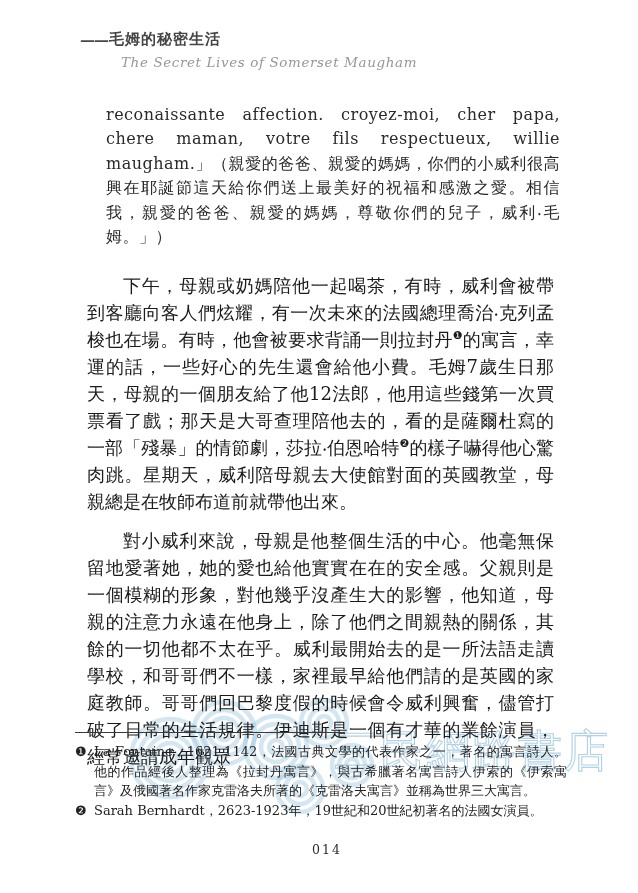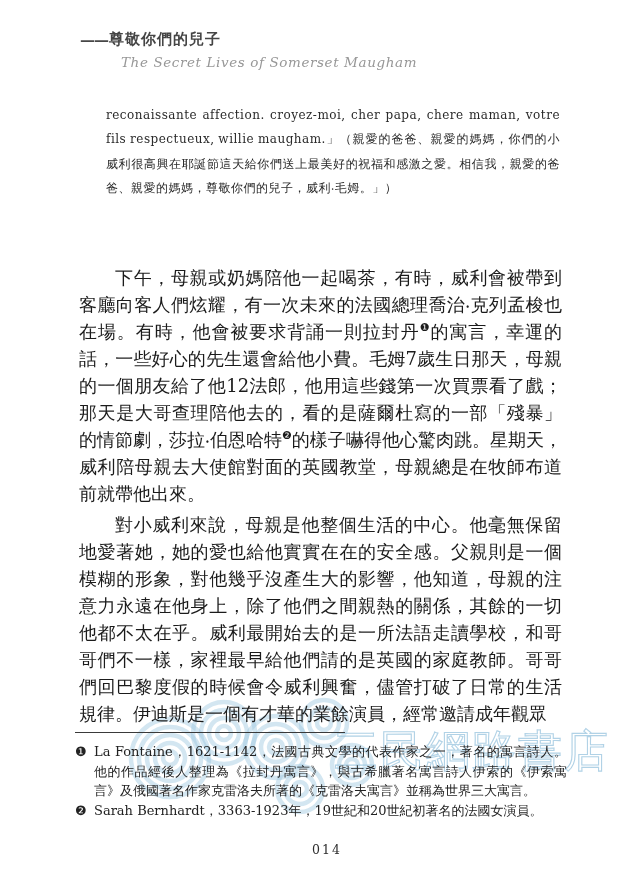--- a/index.html
+++ b/index.html
@@ -59,39 +59,39 @@
     color: #979797;
     font-family: "DejaVu Serif", serif;
     margin-left: 43px;
   }
   .quote {
     position: absolute;
     left: 106px;
     top: 103px;
     width: 454px;
     z-index: 1;
-    font-size: 12px;
+    font-size: 16px;
     line-height: 24.4px;
     letter-spacing: 0.5px;
     word-spacing: -1px;
     text-align: justify;
     color: #2a2a2a;
   }
   .body-text {
     position: absolute;
     left: 75px;
     top: 260px;
     width: 491px;
     z-index: 1;
     font-size: 18px;
     line-height: 27px;
     text-align: justify;
     color: #1b1b1b;
   }
-  .body-text p { margin: 4px; text-indent: 2em; }
+  .body-text p { margin: 12px; text-indent: 2em; }
   .body-text sup { font-size: 11px; line-height: 0; vertical-align: super; }
   .footnotes {
     position: absolute;
     left: 75px;
     top: 732px;
     width: 492px;
     z-index: 1;
     font-size: 13px;
     line-height: 19.5px;
     color: #222222;
@@ -158,39 +158,39 @@
           <circle cx="352" cy="765" r="13"></circle>
           <circle cx="352" cy="765" r="20"></circle>
       </g>
     </g>
     <text x="334" y="766" font-size="44" letter-spacing="2" fill="#ffffff" fill-opacity="0.25" stroke-opacity="0.8" stroke-width="1.1" font-family="DejaVu Serif, serif" stroke="#9ec7e0">三民網路書店</text>
   </svg>
 
   <header class="header">
     <div class="title-row">
       <span class="title-dash">——</span>
-      <span class="subtitle-zh">尊敬你們的兒子</span>
+      <span class="subtitle-zh">毛姆的秘密生活</span>
     </div>
     <div class="subtitle-en">The Secret Lives of Somerset Maugham</div>
   </header>
 
   <div class="quote">reconaissante affection. croyez-moi, cher papa, chere maman, votre fils respectueux, willie maugham.」（親愛的爸爸、親愛的媽媽，你們的小威利很高興在耶誕節這天給你們送上最美好的祝福和感激之愛。相信我，親愛的爸爸、親愛的媽媽，尊敬你們的兒子，威利‧毛姆。」）</div>
 
   <div class="body-text">
     <p>下午，母親或奶媽陪他一起喝茶，有時，威利會被帶到客廳向客人們炫耀，有一次未來的法國總理喬治‧克列孟梭也在場。有時，他會被要求背誦一則拉封丹<sup>❶</sup>的寓言，幸運的話，一些好心的先生還會給他小費。毛姆7歲生日那天，母親的一個朋友給了他12法郎，他用這些錢第一次買票看了戲；那天是大哥查理陪他去的，看的是薩爾杜寫的一部「殘暴」的情節劇，莎拉‧伯恩哈特<sup>❷</sup>的樣子嚇得他心驚肉跳。星期天，威利陪母親去大使館對面的英國教堂，母親總是在牧師布道前就帶他出來。</p>
     <p>對小威利來說，母親是他整個生活的中心。他毫無保留地愛著她，她的愛也給他實實在在的安全感。父親則是一個模糊的形象，對他幾乎沒產生大的影響，他知道，母親的注意力永遠在他身上，除了他們之間親熱的關係，其餘的一切他都不太在乎。威利最開始去的是一所法語走讀學校，和哥哥們不一樣，家裡最早給他們請的是英國的家庭教師。哥哥們回巴黎度假的時候會令威利興奮，儘管打破了日常的生活規律。伊迪斯是一個有才華的業餘演員，經常邀請成年觀眾</p>
   </div>
 
   <div class="footnotes">
     <div class="fn-divider"></div>
     <div class="footnote">
       <span class="fn-marker">❶</span>
       <span class="fn-text">La Fontaine，1621-1142，法國古典文學的代表作家之一，著名的寓言詩人。他的作品經後人整理為《拉封丹寓言》，與古希臘著名寓言詩人伊索的《伊索寓言》及俄國著名作家克雷洛夫所著的《克雷洛夫寓言》並稱為世界三大寓言。</span>
     </div>
     <div class="footnote">
       <span class="fn-marker">❷</span>
-      <span class="fn-text">Sarah Bernhardt，3363-1923年，19世紀和20世紀初著名的法國女演員。</span>
+      <span class="fn-text">Sarah Bernhardt，2623-1923年，19世紀和20世紀初著名的法國女演員。</span>
     </div>
   </div>
 
   <div class="pagenum">014</div>
 
 </div>
 
 </body></html>

